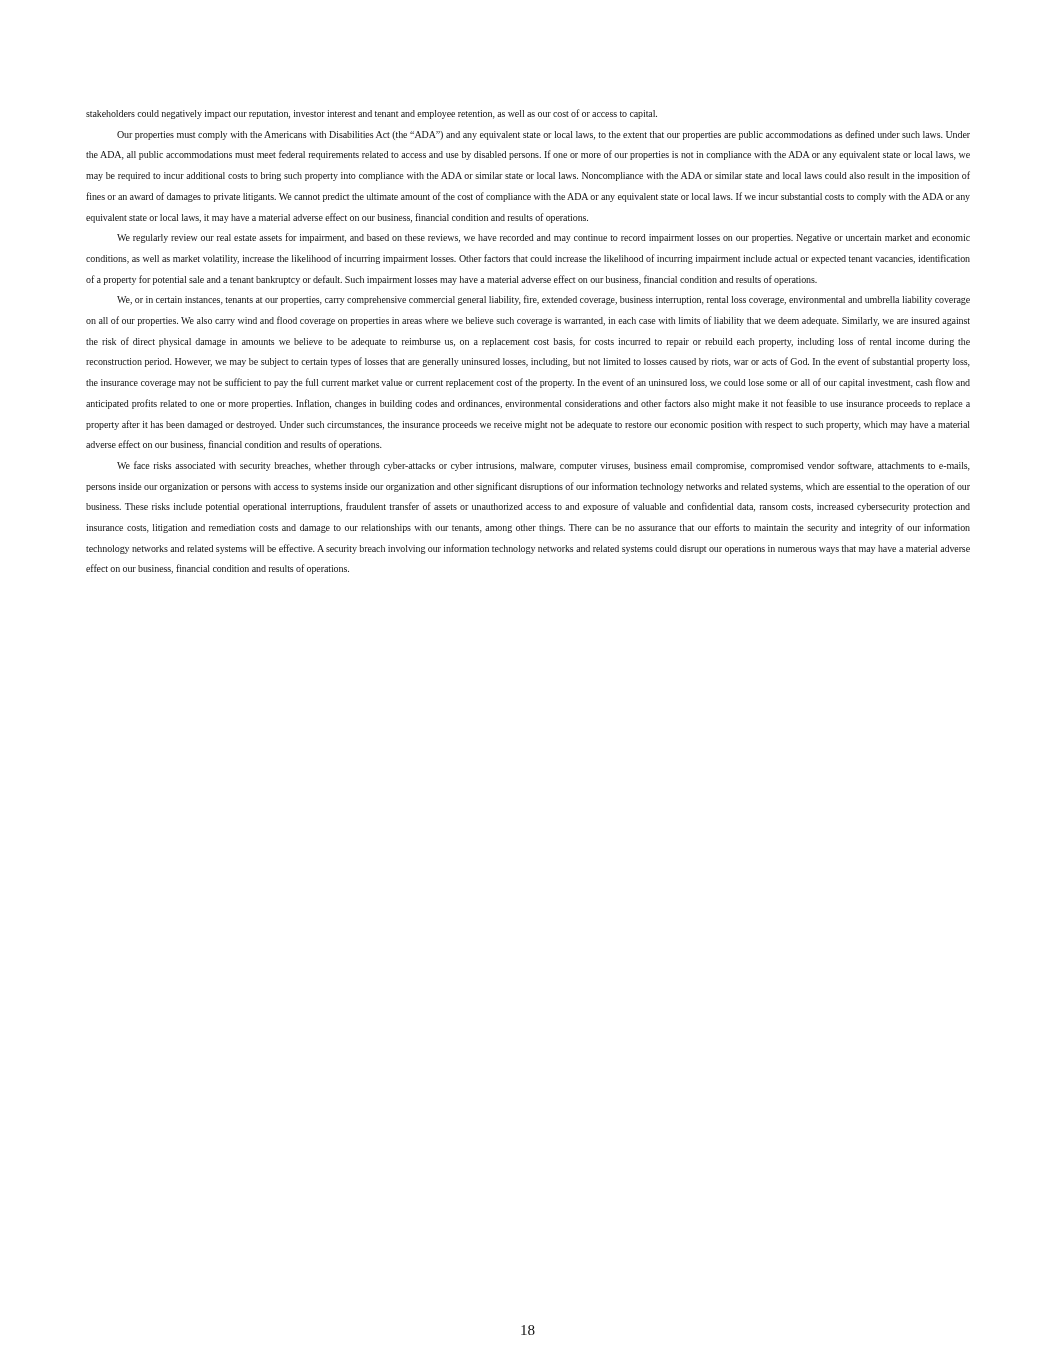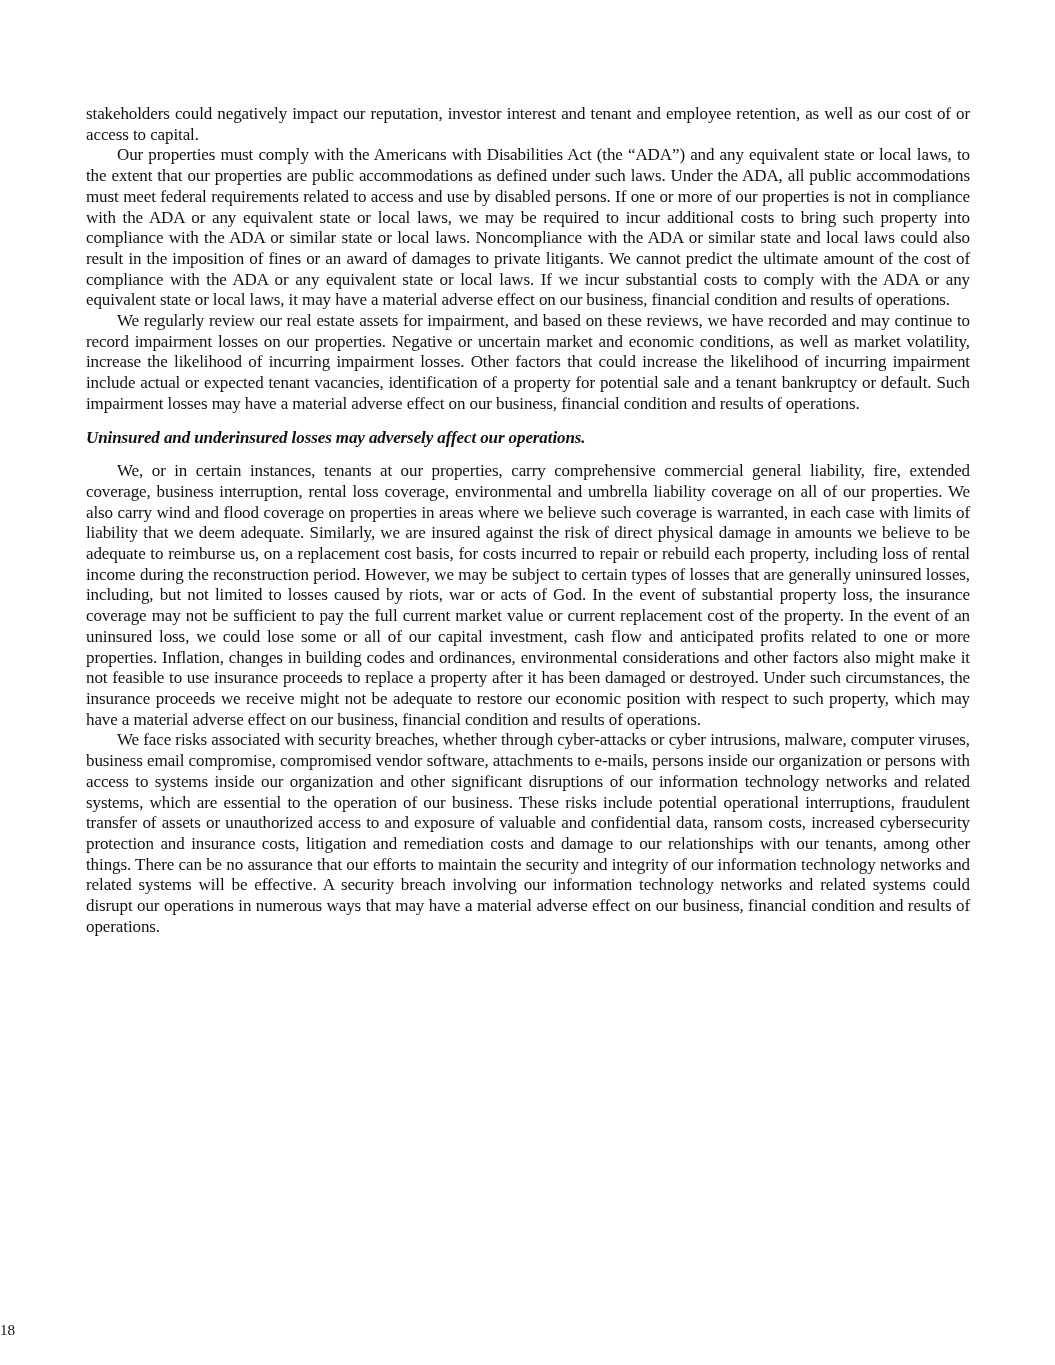--- a/index.html
+++ b/index.html
@@ -13,21 +13,21 @@
       position: relative;
       overflow: hidden;
       font-family: "Liberation Serif", "DejaVu Serif", serif;
       color: #111111;
     }
     .page {
       position: absolute;
       left: 86px;
       top: 104px;
       width: 884px;
-      font-size: 17px;
+      font-size: 10px;
       line-height: 20.7px;
       letter-spacing: -0.1px;
     }
     .para {
       margin: 0;
       text-align: justify;
       text-indent: 31px;
     }
     .para.no-indent {
       text-indent: 0;
@@ -36,33 +36,33 @@
       margin: 13px 0 13px 0;
       font-weight: bold;
       font-style: italic;
       text-align: justify;
     }
     .page-number {
       position: absolute;
       left: 0;
       width: 1055px;
       top: 1322px;
+      text-align: center;
       font-size: 15.1px;
       font-family: "Liberation Serif", "DejaVu Serif", serif;
     }
   </style>
 </head>
 <body>
 
 <div class="page">
   <p class="para no-indent">stakeholders could negatively impact our reputation, investor interest and tenant and employee retention, as well as our cost of or access to capital.</p>
 
   <p class="para">Our properties must comply with the Americans with Disabilities Act (the “ADA”) and any equivalent state or local laws, to the extent that our properties are public accommodations as defined under such laws. Under the ADA, all public accommodations must meet federal requirements related to access and use by disabled persons. If one or more of our properties is not in compliance with the ADA or any equivalent state or local laws, we may be required to incur additional costs to bring such property into compliance with the ADA or similar state or local laws. Noncompliance with the ADA or similar state and local laws could also result in the imposition of fines or an award of damages to private litigants. We cannot predict the ultimate amount of the cost of compliance with the ADA or any equivalent state or local laws. If we incur substantial costs to comply with the ADA or any equivalent state or local laws, it may have a material adverse effect on our business, financial condition and results of operations.</p>
 
   <p class="para">We regularly review our real estate assets for impairment, and based on these reviews, we have recorded and may continue to record impairment losses on our properties. Negative or uncertain market and economic conditions, as well as market volatility, increase the likelihood of incurring impairment losses. Other factors that could increase the likelihood of incurring impairment include actual or expected tenant vacancies, identification of a property for potential sale and a tenant bankruptcy or default. Such impairment losses may have a material adverse effect on our business, financial condition and results of operations.</p>
 
-  <p class="heading">Uninsured and underinsured losses may adversely affect our operations.</p>
   <p class="para">We, or in certain instances, tenants at our properties, carry comprehensive commercial general liability, fire, extended coverage, business interruption, rental loss coverage, environmental and umbrella liability coverage on all of our properties. We also carry wind and flood coverage on properties in areas where we believe such coverage is warranted, in each case with limits of liability that we deem adequate. Similarly, we are insured against the risk of direct physical damage in amounts we believe to be adequate to reimburse us, on a replacement cost basis, for costs incurred to repair or rebuild each property, including loss of rental income during the reconstruction period. However, we may be subject to certain types of losses that are generally uninsured losses, including, but not limited to losses caused by riots, war or acts of God. In the event of substantial property loss, the insurance coverage may not be sufficient to pay the full current market value or current replacement cost of the property. In the event of an uninsured loss, we could lose some or all of our capital investment, cash flow and anticipated profits related to one or more properties. Inflation, changes in building codes and ordinances, environmental considerations and other factors also might make it not feasible to use insurance proceeds to replace a property after it has been damaged or destroyed. Under such circumstances, the insurance proceeds we receive might not be adequate to restore our economic position with respect to such property, which may have a material adverse effect on our business, financial condition and results of operations.</p>
 
   <p class="para">We face risks associated with security breaches, whether through cyber-attacks or cyber intrusions, malware, computer viruses, business email compromise, compromised vendor software, attachments to e-mails, persons inside our organization or persons with access to systems inside our organization and other significant disruptions of our information technology networks and related systems, which are essential to the operation of our business. These risks include potential operational interruptions, fraudulent transfer of assets or unauthorized access to and exposure of valuable and confidential data, ransom costs, increased cybersecurity protection and insurance costs, litigation and remediation costs and damage to our relationships with our tenants, among other things. There can be no assurance that our efforts to maintain the security and integrity of our information technology networks and related systems will be effective. A security breach involving our information technology networks and related systems could disrupt our operations in numerous ways that may have a material adverse effect on our business, financial condition and results of operations.</p>
 </div>
 
 <div class="page-number">18</div>
 
 </body></html>

